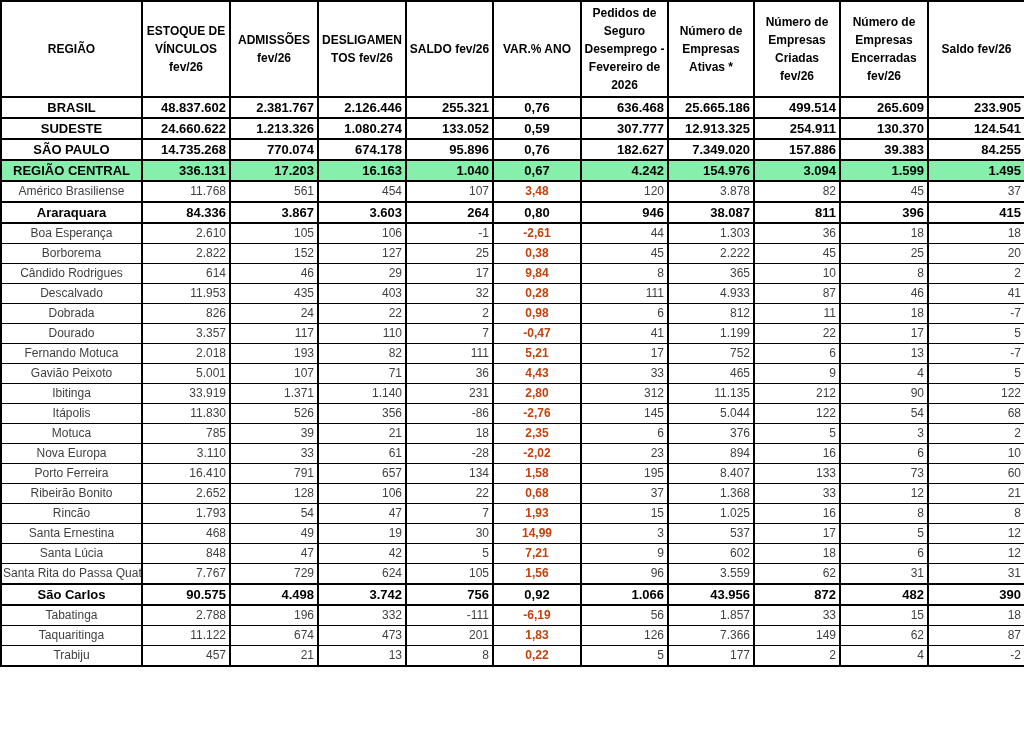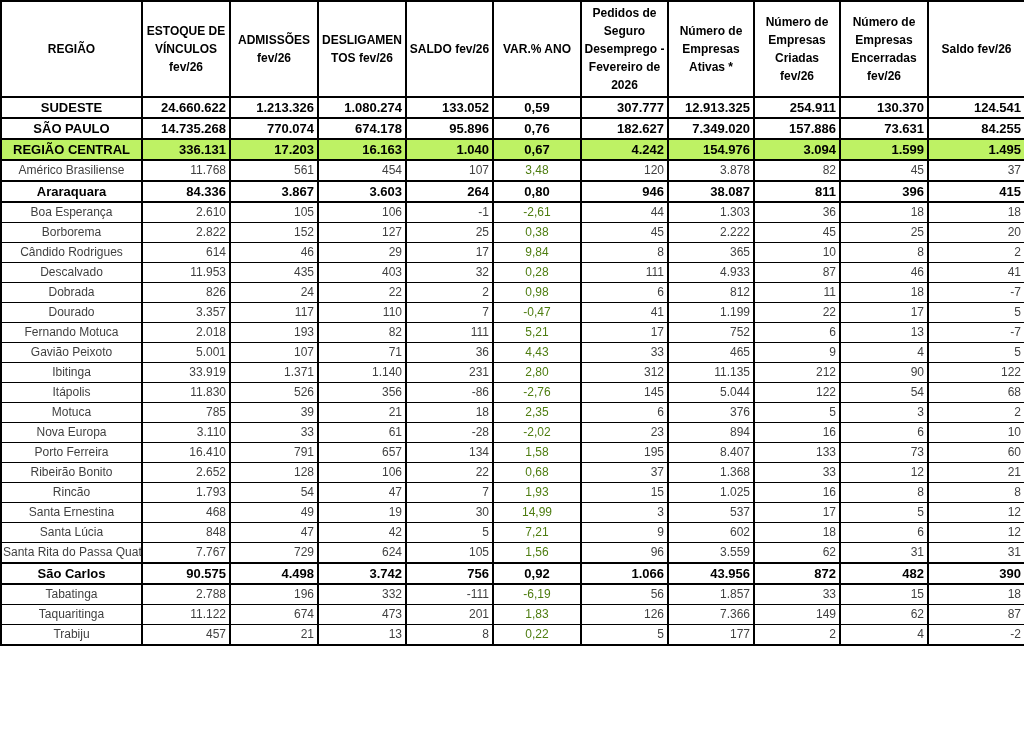--- a/index.html
+++ b/index.html
@@ -41,30 +41,30 @@
     color: #3f3f3f;
     text-align: right;
     vertical-align: middle;
     padding: 0 3px 0 0;
     overflow: hidden;
     white-space: nowrap;
     background: #fff;
   }
 
   td.region { text-align: center; padding: 0 1px; }
-  td.var    { text-align: center; font-weight: 400; color: #4d7c0f; padding: 0; }
+  td.var    { text-align: center; font-weight: 700; color: #c2410c; padding: 0; }
 
   tr.total td, tr.subtotal td, tr.highlight td {
     font-weight: 700;
     color: #000;
     font-size: 13px;
     border-top-width: 2px;
     border-bottom-width: 2px;
   }
-  tr.highlight td { background: #bef264; }
+  tr.highlight td { background: #86efac; }
 </style>
 </head>
 <body>
 
 <table class="sheet">
   <colgroup>
     <col style="width:141px">
     <col style="width:88px">
     <col style="width:88px">
     <col style="width:88px">
@@ -86,20 +86,33 @@
         <th>VAR.% ANO</th>
         <th>Pedidos de Seguro Desemprego - Fevereiro de 2026</th>
         <th>Número de Empresas Ativas *</th>
         <th>Número de Empresas Criadas fev/26</th>
         <th>Número de Empresas Encerradas fev/26</th>
         <th>Saldo fev/26</th>
       </tr>
   </thead>
   <tbody id="table-body">
       <tr class="total">
+        <td class="region">BRASIL</td>
+        <td class="num">48.837.602</td>
+        <td class="num">2.381.767</td>
+        <td class="num">2.126.446</td>
+        <td class="num">255.321</td>
+        <td class="num var">0,76</td>
+        <td class="num">636.468</td>
+        <td class="num">25.665.186</td>
+        <td class="num">499.514</td>
+        <td class="num">265.609</td>
+        <td class="num">233.905</td>
+      </tr>
+      <tr class="total">
         <td class="region">SUDESTE</td>
         <td class="num">24.660.622</td>
         <td class="num">1.213.326</td>
         <td class="num">1.080.274</td>
         <td class="num">133.052</td>
         <td class="num var">0,59</td>
         <td class="num">307.777</td>
         <td class="num">12.913.325</td>
         <td class="num">254.911</td>
         <td class="num">130.370</td>
@@ -108,21 +121,21 @@
       <tr class="total">
         <td class="region">SÃO PAULO</td>
         <td class="num">14.735.268</td>
         <td class="num">770.074</td>
         <td class="num">674.178</td>
         <td class="num">95.896</td>
         <td class="num var">0,76</td>
         <td class="num">182.627</td>
         <td class="num">7.349.020</td>
         <td class="num">157.886</td>
-        <td class="num">73.631</td>
+        <td class="num">39.383</td>
         <td class="num">84.255</td>
       </tr>
       <tr class="highlight">
         <td class="region">REGIÃO CENTRAL</td>
         <td class="num">336.131</td>
         <td class="num">17.203</td>
         <td class="num">16.163</td>
         <td class="num">1.040</td>
         <td class="num var">0,67</td>
         <td class="num">4.242</td>

